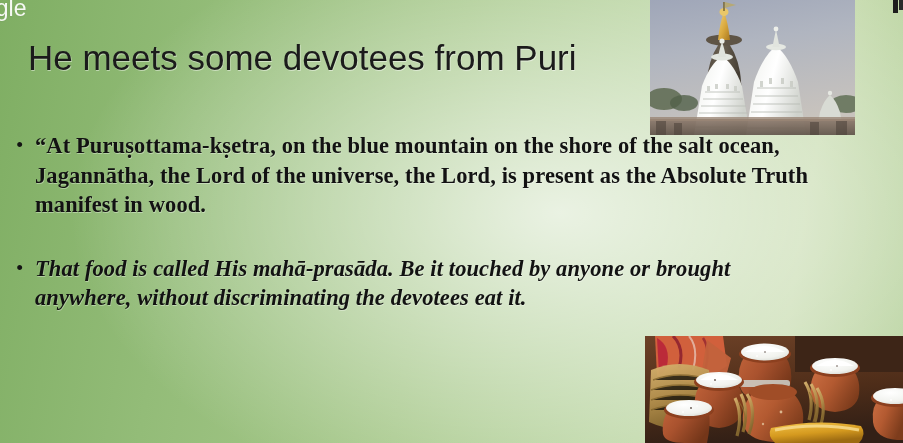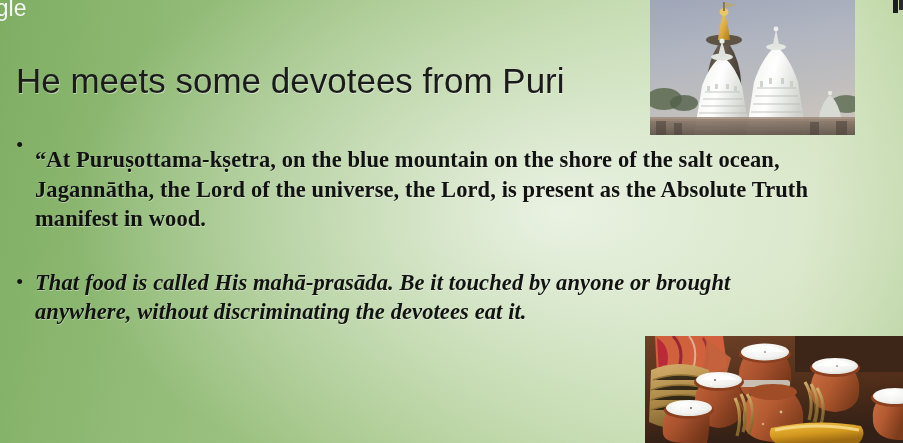--- a/index.html
+++ b/index.html
@@ -28,30 +28,29 @@
     line-height: 1;
     color: rgba(255,255,255,0.93);
     letter-spacing: 0px;
     white-space: nowrap;
     text-shadow: 0 1px 1px rgba(120,150,100,0.25);
   }
 
   
   .slide-title {
     position: absolute;
-    left: 16px;
+    left: 28px;
     top: 39px;
     font-family: "Liberation Sans", sans-serif;
     font-weight: 400;
     font-size: 35px;
     line-height: 1.1;
     color: #1b1b1b;
     white-space: nowrap;
     text-shadow: 0.6px 0.6px 0 rgba(255,255,255,0.45);
-    margin-top: 23px;
   }
 
   
   .body-block {
     position: absolute;
     left: 16px;
     top: 131px;
     width: 830px;
   }
   .bullet-item {
@@ -72,21 +71,21 @@
     flex: 1 1 auto;
     font-family: "Liberation Serif", serif;
     font-weight: 700;
     font-size: 22.5px;
     line-height: 29.5px;
     color: #121212;
     letter-spacing: 0.1px;
     text-shadow: 0.5px 0.5px 0 rgba(255,255,255,0.35);
   }
   .bullet-2 .bullet-text { max-width: 790px; font-style: italic; }
-  .bullet-1 .bullet-text { max-width: 812px; margin-top: 14px; }
+  .bullet-1 .bullet-text { max-width: 812px; }
 
   
   .picture {
     position: absolute;
     overflow: hidden;
     background: #5a5a52;
   }
   .pic-temple {
     left: 650px;
     top: 0px;

